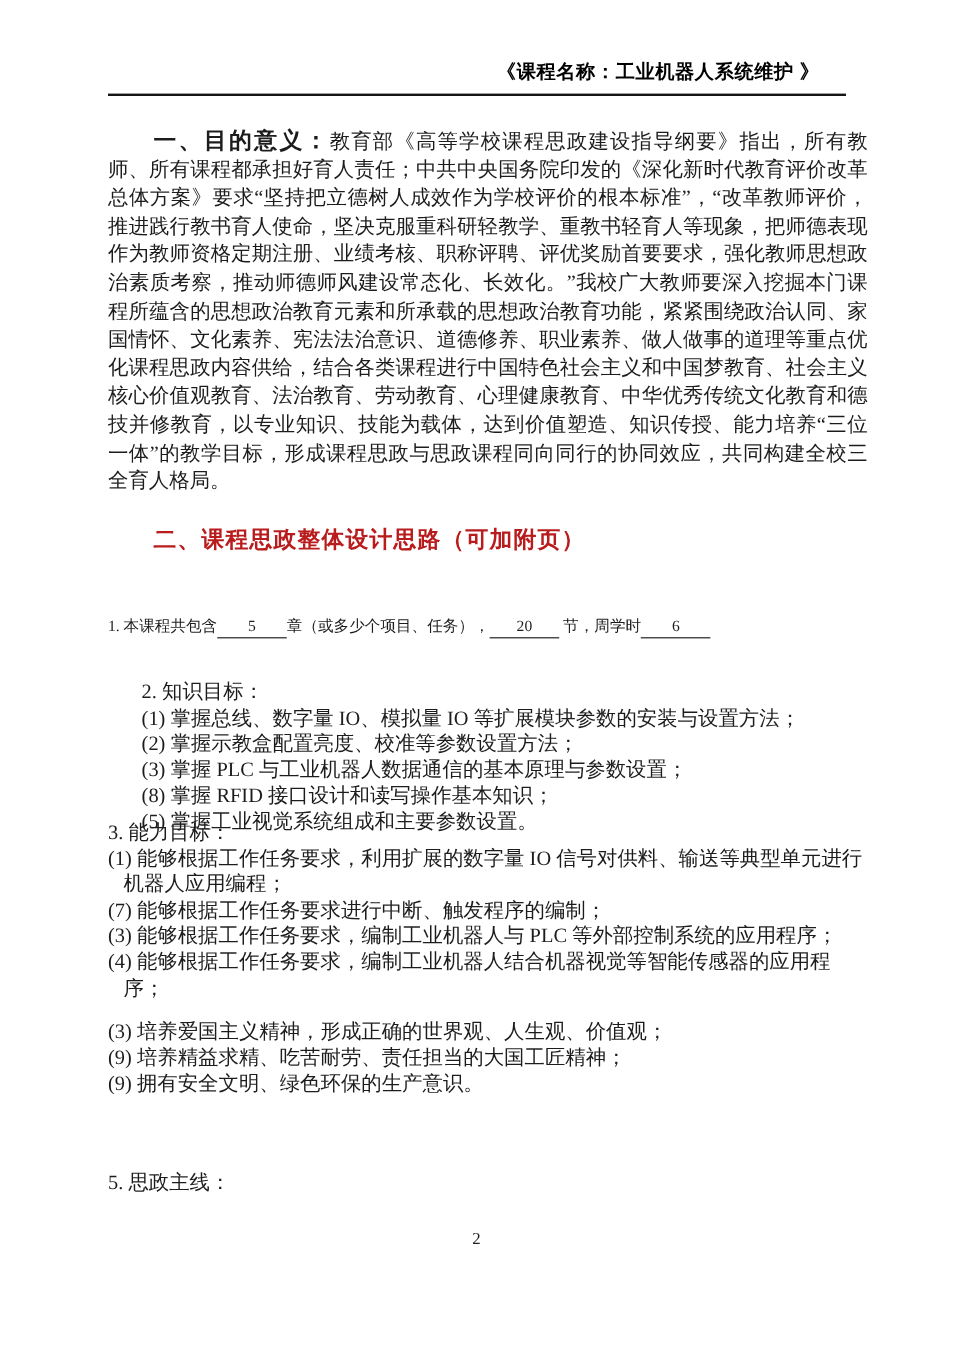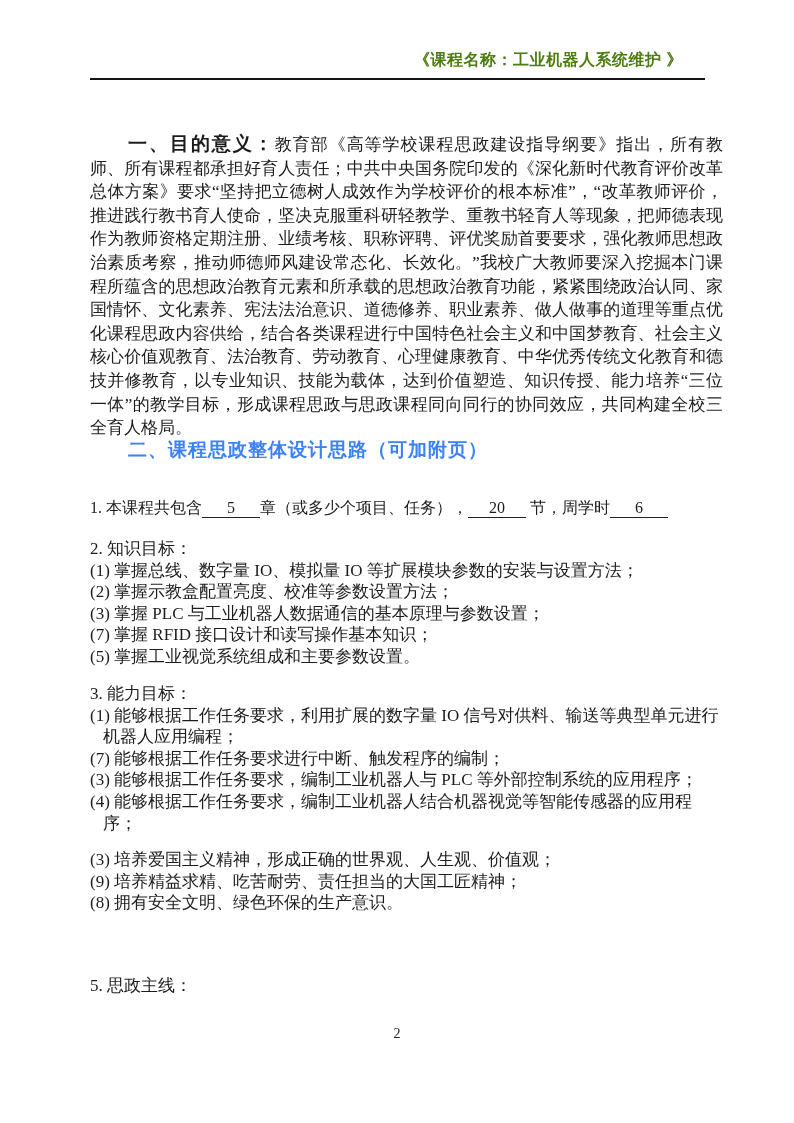--- a/index.html
+++ b/index.html
@@ -22,26 +22,26 @@
     padding-bottom: 7px;
     text-align: right;
   }
   .doc-header .course-title {
     display: inline-block;
     padding-right: 22px;
     font-family: "Liberation Sans", "DejaVu Sans", sans-serif;
     font-weight: 600;
     font-size: 16px;
     letter-spacing: 0.5px;
-    color: #4d7c0f;
+    color: #000000;
   }
   
   .para1 {
     position: absolute;
-    top: 133px;
+    top: 106px;
     left: 90px;
     width: 633px;
     margin: 0;
     font-size: 17px;
     line-height: 23.6px;
     text-align: justify;
     text-indent: 38px;
   }
   .inline-heading {
     font-family: "Liberation Sans", "DejaVu Sans", sans-serif;
@@ -55,29 +55,29 @@
     position: absolute;
     top: 437px;
     left: 90px;
     width: 633px;
     margin: 0;
     font-family: "Liberation Sans", "DejaVu Sans", sans-serif;
     font-weight: bold;
     font-size: 19px;
     letter-spacing: 1px;
     text-indent: 38px;
-    color: #3b82f6;
+    color: #b91c1c;
   }
   
   .course-line {
     position: absolute;
-    top: 497px;
+    top: 511px;
     left: 90px;
     width: 650px;
-    font-size: 16px;
+    font-size: 13px;
     line-height: 22px;
     white-space: nowrap;
   }
   .blank {
     display: inline-block;
     min-width: 42px;
     padding: 0 8px;
     border-bottom: 1.5px solid #222;
     text-align: center;
     line-height: 19px;
@@ -85,21 +85,21 @@
   
   .obj-block {
     position: absolute;
     left: 90px;
     width: 633px;
     font-size: 17px;
     line-height: 21.6px;
   }
   .obj-title { }
   .obj-item { padding-left: 13px; text-indent: -13px; }
-  #block-knowledge { top: 538px; }
+  #block-knowledge { top: 566px; margin-left: 28px; }
   #block-ability   { top: 683px; }
   #block-ideology  { top: 849px; }
   #block-mainline  { top: 975px; }
   
   .page-num {
     position: absolute;
     top: 1026px;
     left: 0;
     width: 100%;
     text-align: center;
@@ -123,36 +123,36 @@
   <div class="course-line">
     <span>1. 本课程共包含</span><span class="blank">5</span><span>章（或多少个项目、任务），</span><span class="blank">20</span>
     <span>节，周学时</span><span class="blank">6</span>
   </div>
 
   <div class="obj-block" id="block-knowledge">
     <div class="obj-title">2. 知识目标：</div>
     <div class="obj-item">(1) 掌握总线、数字量 IO、模拟量 IO 等扩展模块参数的安装与设置方法；</div>
     <div class="obj-item">(2) 掌握示教盒配置亮度、校准等参数设置方法；</div>
     <div class="obj-item">(3) 掌握 PLC 与工业机器人数据通信的基本原理与参数设置；</div>
-    <div class="obj-item">(7) 掌握 RFID 接口设计和读写操作基本知识；</div>
+    <div class="obj-item">(8) 掌握 RFID 接口设计和读写操作基本知识；</div>
     <div class="obj-item">(5) 掌握工业视觉系统组成和主要参数设置。</div>
   </div>
 
   <div class="obj-block" id="block-ability">
     <div class="obj-title">3. 能力目标：</div>
     <div class="obj-item">(1) 能够根据工作任务要求，利用扩展的数字量 IO 信号对供料、输送等典型单元进行机器人应用编程；</div>
     <div class="obj-item">(7) 能够根据工作任务要求进行中断、触发程序的编制；</div>
     <div class="obj-item">(3) 能够根据工作任务要求，编制工业机器人与 PLC 等外部控制系统的应用程序；</div>
     <div class="obj-item">(4) 能够根据工作任务要求，编制工业机器人结合机器视觉等智能传感器的应用程序；</div>
   </div>
 
   <div class="obj-block" id="block-ideology">
     <div class="obj-item">(3) 培养爱国主义精神，形成正确的世界观、人生观、价值观；</div>
     <div class="obj-item">(9) 培养精益求精、吃苦耐劳、责任担当的大国工匠精神；</div>
-    <div class="obj-item">(8) 拥有安全文明、绿色环保的生产意识。</div>
+    <div class="obj-item">(9) 拥有安全文明、绿色环保的生产意识。</div>
   </div>
 
   <div class="obj-block" id="block-mainline">
     <div class="obj-title">5. 思政主线：</div>
   </div>
 
   <div class="page-num">2</div>
 
 </div>
 

